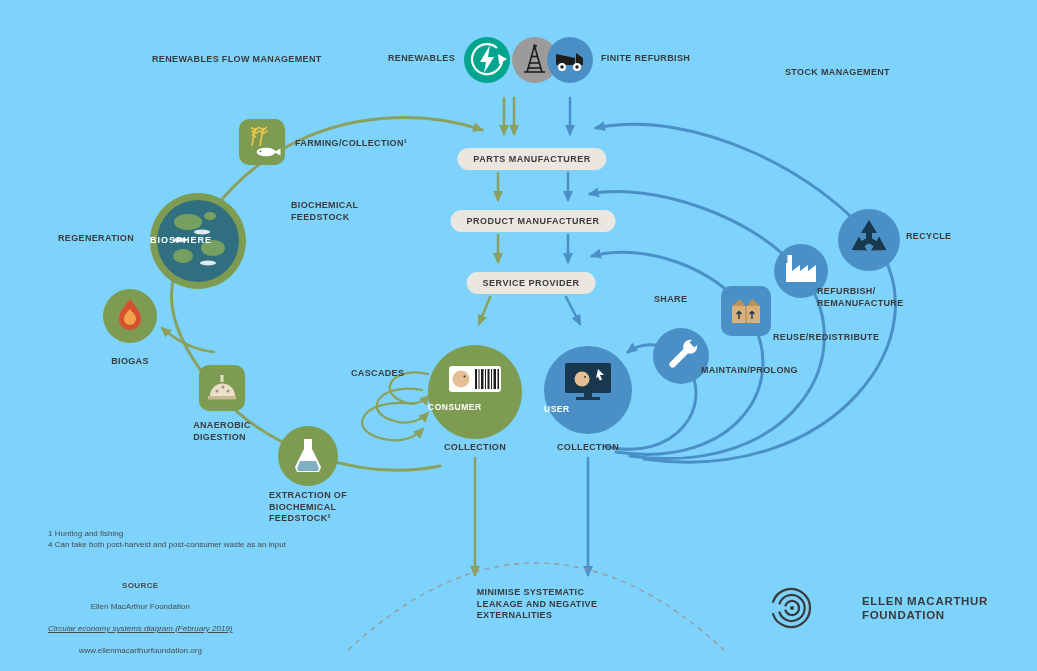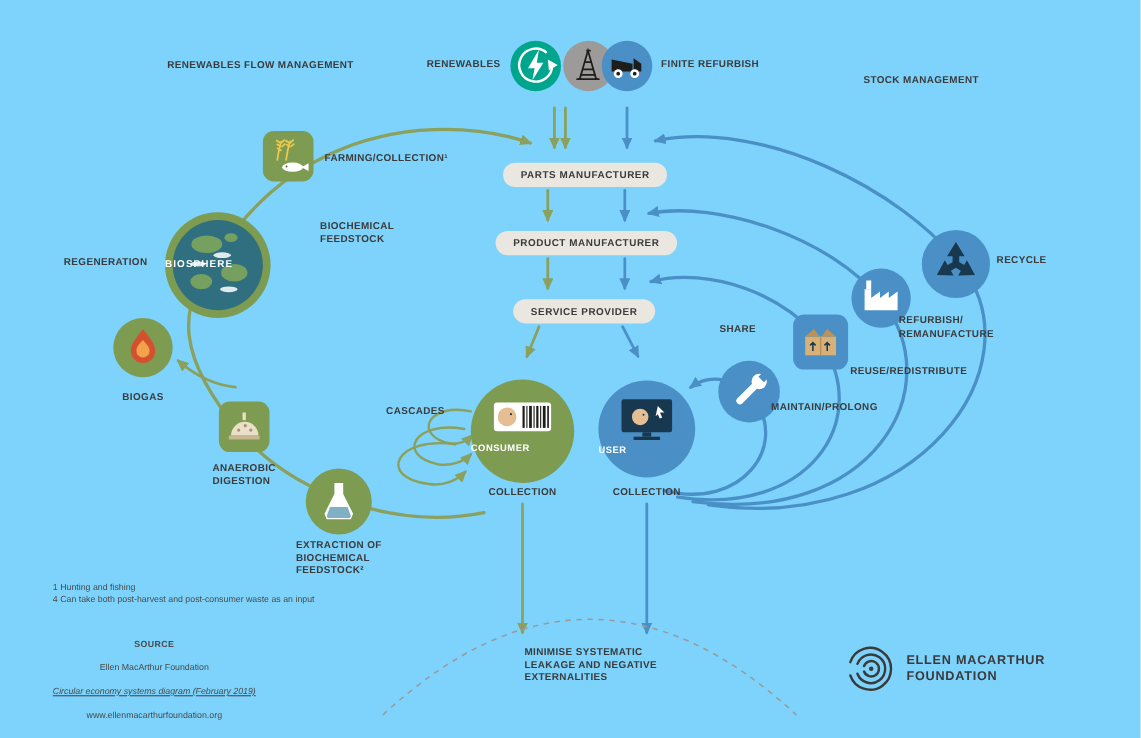--- a/index.html
+++ b/index.html
@@ -20,21 +20,21 @@
   .blue{background:#4A90C6;}
   .teal{background:#00A58E;}
   .gray{background:#9C9B9A;}
   .node svg{display:block;}
   .node-label{position:absolute;left:0;right:0;color:#fff;
               font-weight:bold;font-size:8.5px;letter-spacing:.5px;}
   .fine{position:absolute;z-index:3;font-size:8px;line-height:1.35;color:#4a4a4a;white-space:pre-line;text-align:center;}
   .src-head{font-weight:bold;letter-spacing:.4px;display:block;}
   .ital{font-style:italic;text-decoration:underline;}
   .logo-text{position:absolute;z-index:3;font-weight:bold;font-size:11.5px;line-height:1.25;
-             letter-spacing:.7px;color:#3a3a3a;white-space:pre-line;}
+             letter-spacing:.7px;color:#3a3a3a;white-space:pre-line;margin-left:38px;}
 </style>
 </head>
 <body>
 
 <div id="stage">
 
   <svg id="arrows" width="1037" height="671" viewBox="0 0 1037 671">
     <defs>
       <marker id="aG" markerUnits="userSpaceOnUse" markerWidth="12" markerHeight="10" refX="9" refY="5" orient="auto">
           <path d="M0 0 L11 5 L0 10 Z" fill="#8BA05C"></path>

